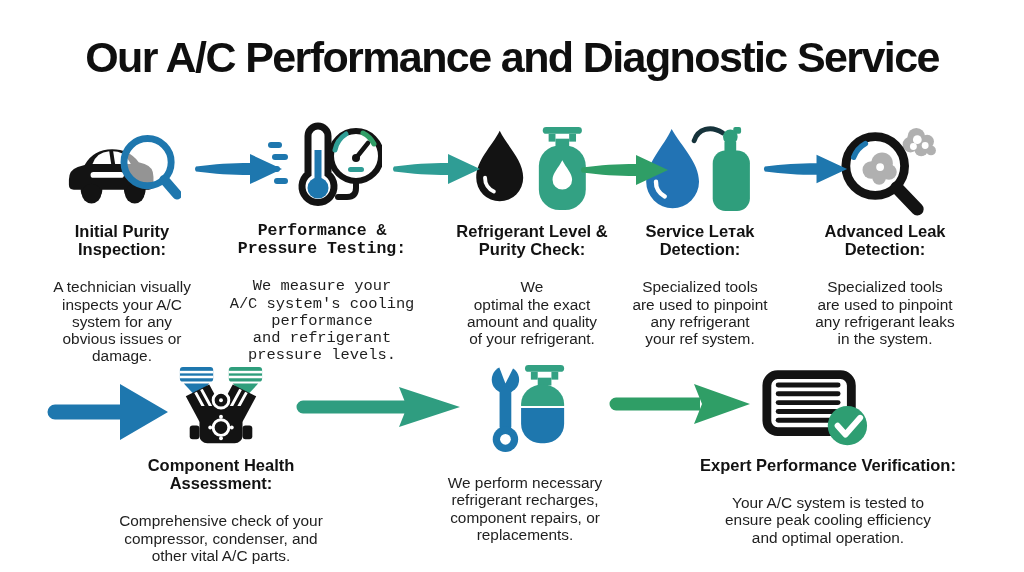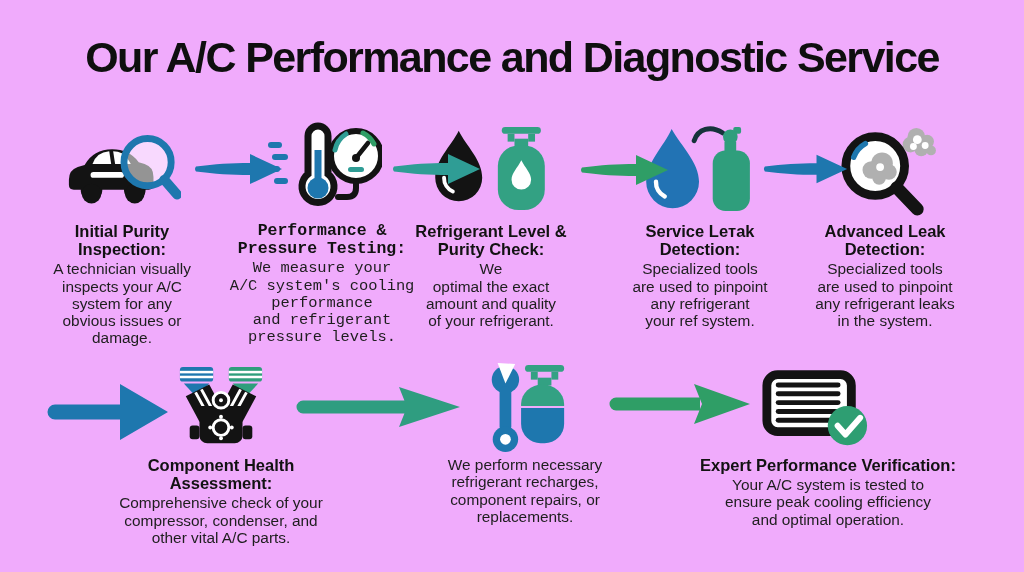--- a/index.html
+++ b/index.html
@@ -1,28 +1,28 @@
 <!DOCTYPE html>
 <html style="--blue: #1e77ae; --teal: #2f9d95; --green: #2f9e66; --tealGreen: #2f9d80; --tank: #33a183; --cylinder: #2f9e7c; --droplet: #2273b4; --check: #2e9e72; --smoke: #b0b0b0; --ink: #131313;"><head>
 <meta charset="utf-8">
 <style>
   html,body{margin:0;padding:0;background:#e9e9e9;}
   #canvas{
-    position:relative;width:1024px;height:572px;background:#f0abfc;
+    position:relative;width:1024px;height:572px;background:#ffffff;
     font-family:"Liberation Sans", sans-serif;overflow:hidden;color:#131313;
   }
   .title{
     position:absolute;top:33px;left:0;width:100%;text-align:center;
     font-size:43px;font-weight:700;letter-spacing:-1.6px;color:#0f0f0f;white-space:nowrap;
   }
   .step{position:absolute;text-align:center;}
   .icon-box{display:flex;align-items:center;justify-content:center;height:95px;margin-bottom:5px;}
   .row2 .icon-box{height:92px;margin-bottom:2px;}
   .step-title{font-weight:700;font-size:16.5px;line-height:1.1;color:#121212;white-space:pre-line;}
-  .step-body{font-size:15.4px;line-height:1.12;color:#1e1e1e;white-space:pre-line;margin-top:2px;}
+  .step-body{font-size:15.4px;line-height:1.12;color:#1e1e1e;white-space:pre-line;margin-top:20px;}
   .arrow{position:absolute;}
   .shift-left{transform:translateX(-13px);}
   
   .f-ink{fill:var(--ink)} .f-blue{fill:var(--blue)} .f-teal{fill:var(--teal)}
   .f-green{fill:var(--green)} .f-tealgreen{fill:var(--tealGreen)} .f-tank{fill:var(--tank)}
   .f-cyl{fill:var(--cylinder)} .f-drop{fill:var(--droplet)} .f-check{fill:var(--check)}
   .f-smoke{fill:var(--smoke)} .f-white{fill:#ffffff}
   .s-ink{stroke:var(--ink)} .s-blue{stroke:var(--blue)} .s-teal{stroke:var(--teal)}
   .s-green{stroke:var(--green)} .s-white{stroke:#ffffff} .s-dark{stroke:#16333b}
   .nf{fill:none}
@@ -77,21 +77,21 @@
     </div>
     <div class="step-title">Performance &amp;
 Pressure Testing:</div>
     <div class="step-body">We measure your
 A/C system's cooling
 performance
 and refrigerant
 pressure levels.</div>
   </div>
 
-  <div class="step" style="left:396px;top:122px;width:190px;">
+  <div class="step" style="left:437px;top:122px;width:190px;">
     <div class="icon-box">
       <svg width="128" height="90" viewBox="0 0 130 92">
         <path class="f-ink" d="M32 6 C24 22 8 36 8 54 a24 24 0 0 0 48 0 C56 36 40 22 32 6 z"></path>
         <path class="nf s-white" stroke-width="4" stroke-linecap="round" d="M17 54 a15 15 0 0 0 9 14"></path>
         <rect class="f-tank" x="76" y="2" width="40" height="7" rx="3.5"></rect>
         <rect class="f-tank" x="82" y="9" width="7" height="8"></rect>
         <rect class="f-tank" x="103" y="9" width="7" height="8"></rect>
         <rect class="f-tank" x="89" y="14" width="14" height="8"></rect>
         <rect class="f-tank" x="72" y="21" width="48" height="66" rx="21"></rect>
         <path class="f-white" d="M96 36 C92 44 86 49 86 56 a10 10 0 0 0 20 0 C106 49 100 44 96 36 z"></path>

